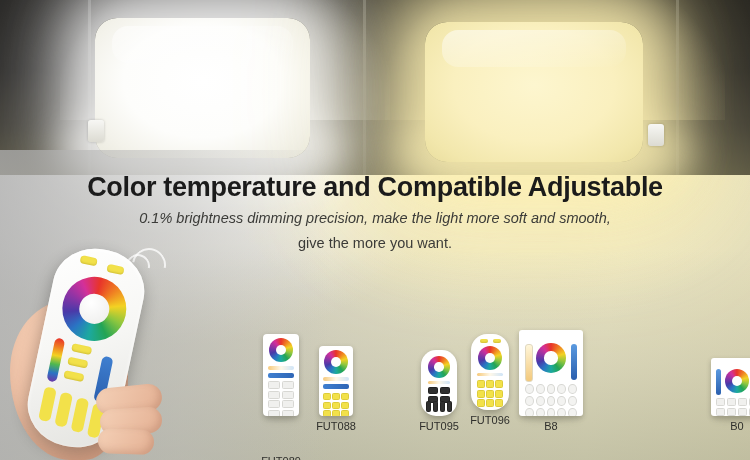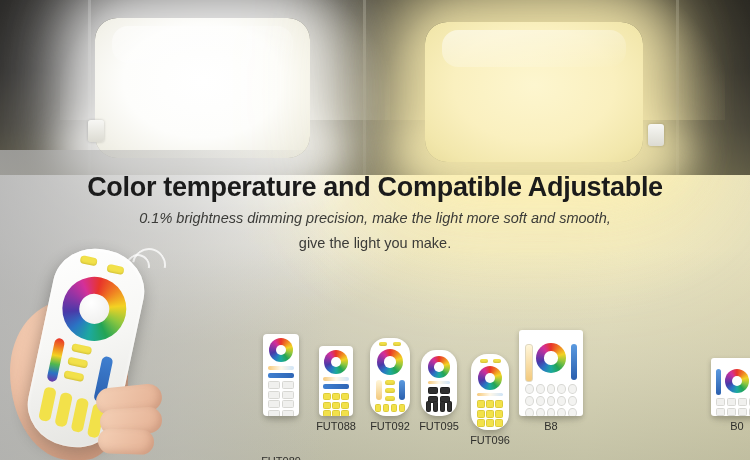--- a/index.html
+++ b/index.html
@@ -213,21 +213,21 @@
   <div class="panel warm">
     <div class="panel-sheen"></div>
   </div>
   <div class="clip" style="left:648px;top:124px;"></div>
 
   <div class="bg-lowerwash"></div>
   <div class="bg-leftwash"></div>
 
   <div class="headline">Color temperature and Compatible Adjustable</div>
   <div class="subline l1">0.1% brightness dimming precision, make the light more soft and smooth,</div>
-  <div class="subline l2">give the light you make.</div>
+  <div class="subline l2">give the more you want.</div>
 
   <div class="hand-wrap">
     <div class="wave w1"></div>
     <div class="wave w2"></div>
     <div class="palm"></div>
     <div class="thumb"></div>
 
     <div class="remote-big">
       <div class="rb-btn" style="left:22px;top:10px;width:17px;height:8px;"></div>
       <div class="rb-btn" style="left:50px;top:13px;width:17px;height:8px;"></div>
@@ -285,40 +285,20 @@
             <div class="key y" style="height:5px;"></div>
             <div class="key y" style="height:5px;"></div>
           <div class="key y" style="height:5px;"></div>
             <div class="key y" style="height:5px;"></div>
             <div class="key y" style="height:5px;"></div>
         </div>
       </div>
       <div class="dev-label" style="left:-12px;top:74px;width:58px;">FUT088</div>
     </div>
 
-    <div class="dev" style="left:115px;top:8px;">
-      <div class="shadow-el" style="left:3px;top:78px;width:34px;height:5px;"></div>
-      <div class="dev-body" style="width:40px;height:78px;border-radius:16px;">
-        <div class="rb-btn" style="position:absolute;left:9px;top:4px;width:8px;height:4px;"></div>
-        <div class="rb-btn" style="position:absolute;left:23px;top:4px;width:8px;height:4px;"></div>
-        <div class="wheel" style="left:7px;top:11px;width:26px;height:26px;"></div>
-        <div class="vslider vs-warm" style="left:6px;top:42px;width:6px;height:20px;"></div>
-        <div class="vslider vs-blue" style="left:29px;top:42px;width:6px;height:20px;"></div>
-        <div class="rb-btn" style="position:absolute;left:15px;top:42px;width:10px;height:5px;"></div>
-        <div class="rb-btn" style="position:absolute;left:15px;top:50px;width:10px;height:5px;"></div>
-        <div class="rb-btn" style="position:absolute;left:15px;top:58px;width:10px;height:5px;"></div>
-        <div class="keygrid" style="left:5px;top:66px;width:30px;grid-template-columns:repeat(4,1fr);gap:1.5px;">
-          <div class="key y" style="height:6px;"></div>
-            <div class="key y" style="height:6px;"></div>
-          <div class="key y" style="height:6px;"></div>
-            <div class="key y" style="height:6px;"></div>
-        </div>
-      </div>
-      <div class="dev-label" style="left:-9px;top:82px;width:58px;">FUT092</div>
-    </div>
 
     <div class="dev" style="left:166px;top:20px;">
       <div class="shadow-el" style="left:3px;top:66px;width:30px;height:5px;"></div>
       <div class="dev-body" style="width:36px;height:66px;border-radius:15px;">
         <div class="wheel" style="left:7px;top:6px;width:22px;height:22px;"></div>
         <div class="barct" style="left:7px;top:31px;width:22px;height:3px;"></div>
         <div class="keygrid" style="left:7px;top:37px;width:22px;grid-template-columns:repeat(2,1fr);gap:1.5px;">
           <div class="key d" style="height:5px;"></div>
             <div class="key d" style="height:5px;"></div>
           <div class="key d" style="height:5px;"></div>
@@ -327,21 +307,21 @@
         <div class="keygrid" style="left:5px;top:51px;width:26px;grid-template-columns:repeat(4,1fr);gap:1.5px;">
           <div class="key d" style="height:9px;"></div>
             <div class="key d" style="height:9px;"></div>
           <div class="key d" style="height:9px;"></div>
             <div class="key d" style="height:9px;"></div>
         </div>
       </div>
       <div class="dev-label" style="left:-11px;top:70px;width:58px;">FUT095</div>
     </div>
 
-    <div class="dev" style="left:216px;top:24px;">
+    <div class="dev" style="left:216px;top:4px;">
       <div class="shadow-el" style="left:3px;top:76px;width:32px;height:5px;"></div>
       <div class="dev-body" style="width:38px;height:76px;border-radius:16px;">
         <div class="rb-btn" style="position:absolute;left:9px;top:5px;width:8px;height:4px;"></div>
         <div class="rb-btn" style="position:absolute;left:22px;top:5px;width:8px;height:4px;"></div>
         <div class="wheel" style="left:7px;top:12px;width:24px;height:24px;"></div>
         <div class="barct" style="left:6px;top:39px;width:26px;height:3px;"></div>
         <div class="keygrid" style="left:6px;top:46px;width:26px;grid-template-columns:repeat(3,1fr);gap:1.5px;">
           <div class="key y" style="height:6px;"></div>
             <div class="key y" style="height:6px;"></div>
             <div class="key y" style="height:6px;"></div>

